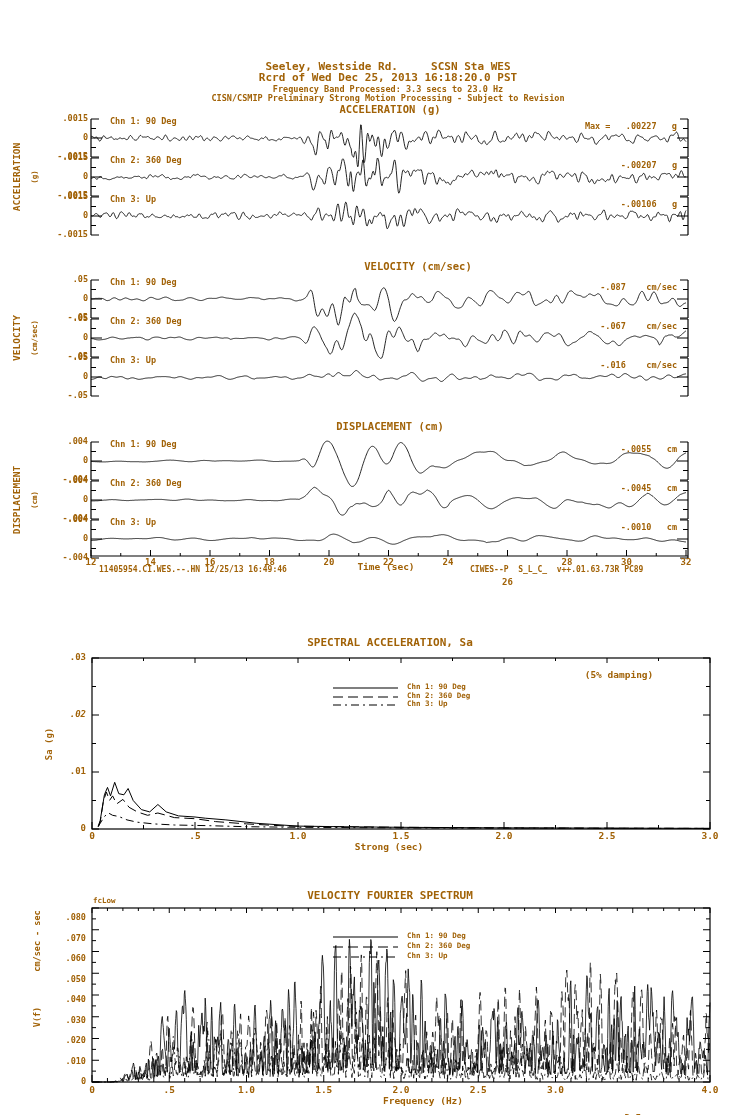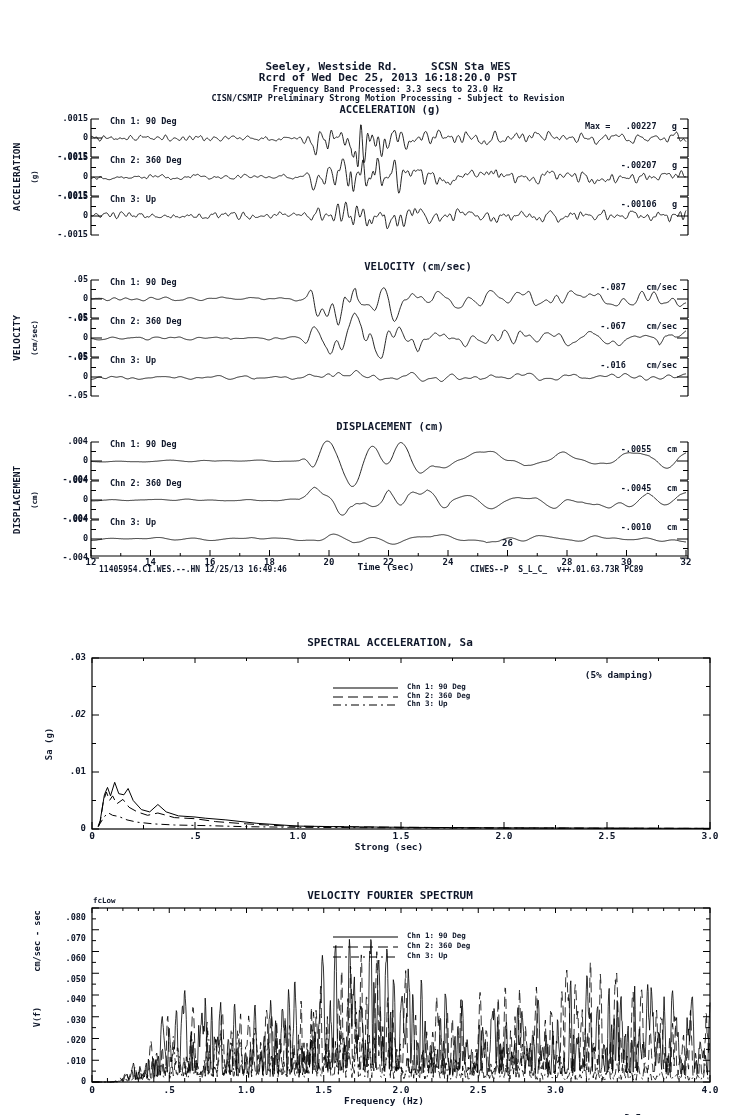--- a/index.html
+++ b/index.html
@@ -1,17 +1,17 @@
 <!DOCTYPE html>
 <html><head>
 <meta charset="utf-8">
 <style>
   html,body{margin:0;padding:0;background:#fff}
   #page{position:relative;width:739px;height:1115px;background:#fff;overflow:hidden;
-        font-family:"DejaVu Sans Mono",monospace;font-weight:bold;color:#0f172a}
+        font-family:"DejaVu Sans Mono",monospace;font-weight:bold;color:#a16207}
   .t{position:absolute;white-space:pre;line-height:1.08}
   .ctr{transform:translateX(-50%)}
   .rot{transform:translate(-50%,-50%) rotate(-90deg)}
   .rt{text-align:right}
   .f7{font-size:7.5px}.f8{font-size:8px}.f85{font-size:8.5px}.f9{font-size:9px}
   .f95{font-size:9.5px}.f10{font-size:10.5px}.f11{font-size:11px}
   svg#plot-canvas{position:absolute;left:0;top:0}
 </style>
 </head>
 <body>
@@ -352,21 +352,21 @@
     <div class="t f8" style="left:99px;top:566px">11405954.CI.WES.--.HN 12/25/13 16:49:46</div>
     <div class="t f8" style="left:470px;top:566px">CIWES--P  S_L_C_  v++.01.63.73R PC89</div>
 
     <div class="t f11 ctr" style="left:390px;top:637px">SPECTRAL ACCELERATION, Sa</div>
     <div class="t f95 ctr" style="left:619px;top:670px">(5% damping)</div>
     <div class="t f95 ctr" style="left:389px;top:842px">Strong (sec)</div>
     <div class="t f9 rot" style="left:50px;top:744px">Sa (g)</div>
 
     <div class="t f11 ctr" style="left:390px;top:890px">VELOCITY FOURIER SPECTRUM</div>
     <div class="t f7" style="left:93px;top:897px">fcLow</div>
-    <div class="t f95 ctr" style="left:384px;top:1096px">Frequency (Hz)</div>
+    <div class="t f95 ctr" style="left:423px;top:1096px">Frequency (Hz)</div>
     <div class="t f85 rot" style="left:38px;top:941px">cm/sec - sec</div>
     <div class="t f85 rot" style="left:38px;top:1017px">V(f)</div>
   <div class="t f10 ctr" style="left: 390px; top: 104px;">ACCELERATION (g)</div>
       <div class="t f95 rot" style="left: 17px; top: 177px;">ACCELERATION</div>
       <div class="t f7 rot" style="left: 35px; top: 177px;">(g)</div>
       <div class="t f85 rt" style="left: 8px; top: 114px; width: 80px;">.0015</div>
       <div class="t f85 rt" style="left: 8px; top: 133px; width: 80px;">0</div>
       <div class="t f85 rt" style="left: 8px; top: 152px; width: 80px;">-.0015</div>
       <div class="t f85" style="left: 110px; top: 117px;">Chn 1: 90 Deg</div>
       <div class="t f85 rt" style="left: 477px; top: 122px; width: 200px;">Max =   .00227   g</div>
@@ -416,21 +416,21 @@
       <div class="t f85 rt" style="left: 8px; top: 553px; width: 80px;">-.004</div>
       <div class="t f85" style="left: 110px; top: 518px;">Chn 3: Up</div>
       <div class="t f85 rt" style="left: 477px; top: 523px; width: 200px;">-.0010   cm</div>
       <div class="t f9 ctr" style="left: 91px; top: 558px; text-align: center;">12</div>
       <div class="t f9 ctr" style="left: 150.5px; top: 558px;">14</div>
       <div class="t f9 ctr" style="left: 210px; top: 558px;">16</div>
       <div class="t f9 ctr" style="left: 269.5px; top: 558px;">18</div>
       <div class="t f9 ctr" style="left: 329px; top: 558px;">20</div>
       <div class="t f9 ctr" style="left: 388.5px; top: 558px;">22</div>
       <div class="t f9 ctr" style="left: 448px; top: 558px;">24</div>
-      <div class="t f9 ctr" style="left: 507.5px; top: 539px;">26</div>
+      <div class="t f9 ctr" style="left: 507.5px; top: 578px;">26</div>
       <div class="t f9 ctr" style="left: 567px; top: 558px;">28</div>
       <div class="t f9 ctr" style="left: 626.5px; top: 558px;">30</div>
       <div class="t f9 ctr" style="left: 686px; top: 558px;">32</div>
       <div class="t f9 rt" style="left: 46px; top: 653px; width: 40px;">.03</div>
       <div class="t f9 rt" style="left: 46px; top: 710px; width: 40px; font-style: italic;">.02</div>
       <div class="t f9 rt" style="left: 46px; top: 767px; width: 40px;">.01</div>
       <div class="t f9 rt" style="left: 46px; top: 824px; width: 40px;">0</div>
       <div class="t f95 ctr" style="left: 92px; top: 831px;">0</div>
       <div class="t f95 ctr" style="left: 195px; top: 831px;">.5</div>
       <div class="t f95 ctr" style="left: 298px; top: 831px;">1.0</div>

